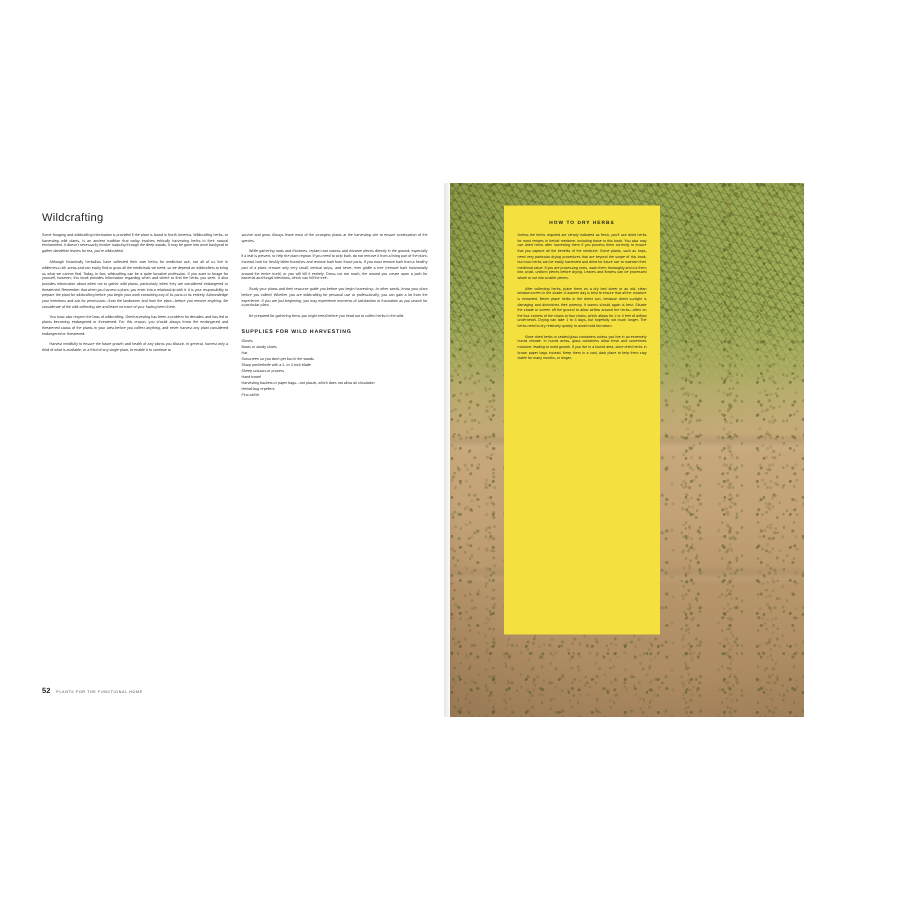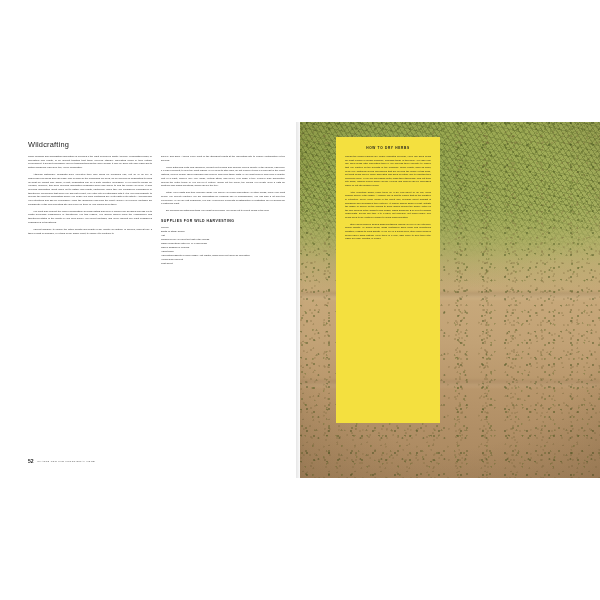--- a/index.html
+++ b/index.html
@@ -7,21 +7,21 @@
     padding: 0;
     width: 600px;
     height: 600px;
     background: #ffffff;
     font-family: "Liberation Sans", sans-serif;
   }
   #spread {
     position: absolute;
     left: 0;
     top: 122px;
-    width: 600px;
+    width: 536px;
     height: 356px;
     background: #f9a8d4;
     overflow: hidden;
   }
   
   #left-page {
     position: absolute;
     left: 0;
     top: 0;
     width: 300px;

